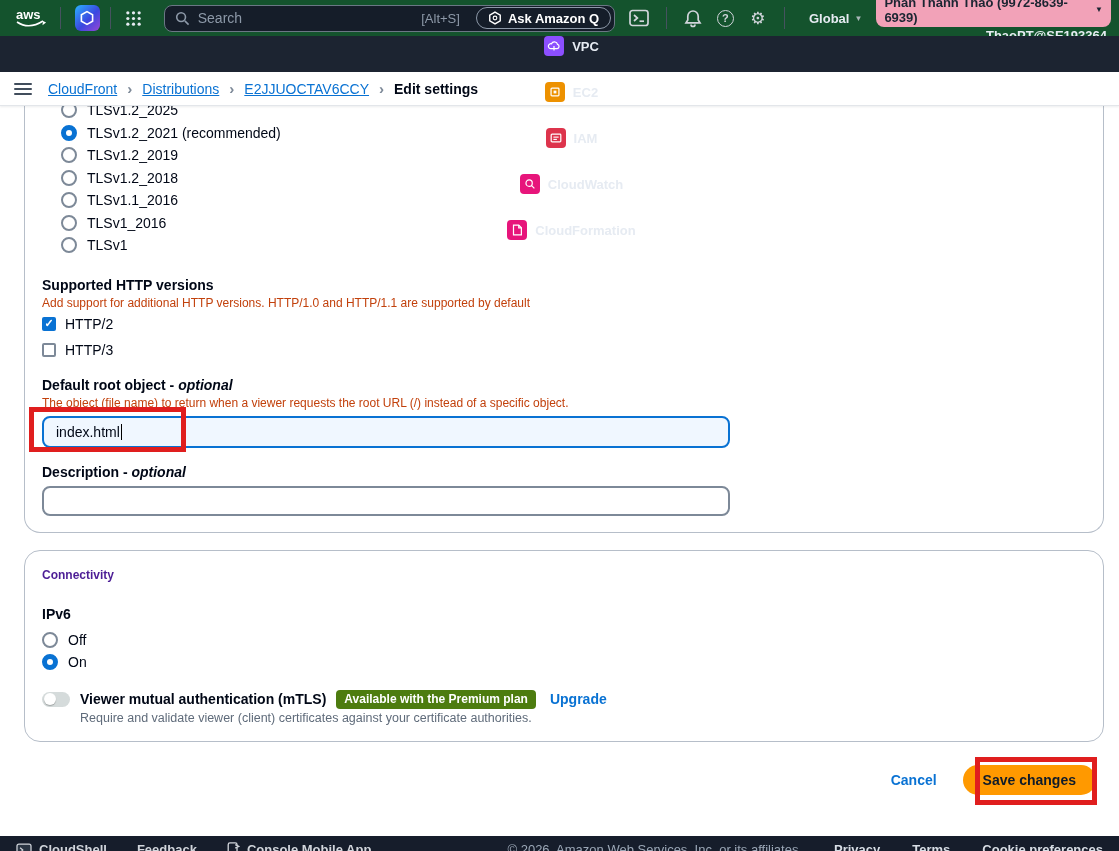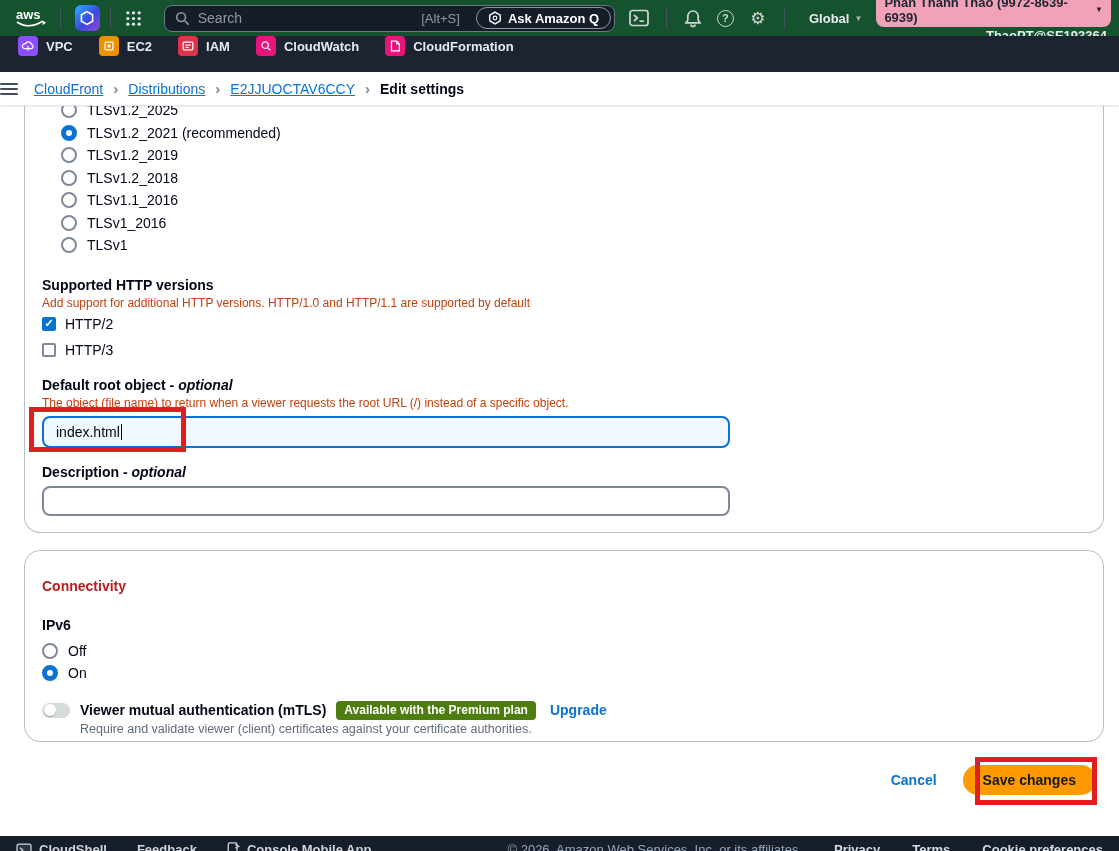--- a/index.html
+++ b/index.html
@@ -29,30 +29,30 @@
   .region { font-size:13px; font-weight:bold; color:#e6ebf2; display:flex; align-items:center; gap:5px; margin:0 14px; }
   .caret { font-size:8px; color:#aab7b8; }
   .account { margin-left:auto; margin-right:8px; display:flex; flex-direction:column; align-items:flex-end; gap:1px; }
   .acct-pill { background:#f2a2b8; color:#1b2532; font-size:13px; font-weight:bold; border-radius:0 0 8px 8px;
                padding:1px 8px 2px; display:flex; align-items:center; gap:5px; }
   .acct-pill .caret { color:#1b2532; }
   .acct-user { color:#e6ebf2; font-size:13px; font-weight:bold; padding-right:4px; }
 
   
   .favbar { position:absolute; top:36px; left:0; right:0; height:36px; background:#1c2431;
-            display:flex; align-items:flex-start; gap:26px; padding-left:18px; z-index:5; }
+            display:flex; align-items:center; gap:26px; padding-left:24px; z-index:5;flex-direction:column; }
   .fav { display:flex; align-items:center; gap:8px; color:#e6ebf2; font-size:13px; font-weight:bold; }
   .fav-i { width:20px; height:20px; border-radius:4px; display:flex; align-items:center; justify-content:center; }
   .c-vpc{background:#8c4fff}.c-ec2{background:#ed9100}.c-iam{background:#dd344c}
   .c-cw{background:#e7157b}.c-cf{background:#e7157b}
 
   
   .crumbbar { position:absolute; top:72px; left:0; right:0; height:34px; background:#fff;
               border-bottom:1px solid #e3e6ea; box-shadow:0 1px 2px rgba(0,20,40,.08);
-              display:flex; align-items:center; padding-left:0; z-index:4; }
+              display:flex; align-items:center; padding-left:14px; z-index:4; }
   .burger { display:flex; flex-direction:column; gap:3px; width:18px; margin-right:16px; cursor:pointer; }
   .burger span { height:2px; background:#414d5c; border-radius:1px; }
   .crumbs { display:flex; align-items:center; gap:10px; font-size:14px; }
   .crumb-link { color:#0972d3; text-decoration:underline; }
   .crumb-sep::after { content:"\203A"; color:#7d8998; font-size:15px; font-weight:bold; }
   .crumb-cur { color:#000716; font-weight:bold; }
 
   
   .card { position:absolute; left:24px; width:1080px; background:#fff;
           border:1px solid #b6bec9; padding:0 17px; overflow:hidden; }
@@ -71,21 +71,21 @@
   .cb.checked { border:none; background:#0972d3; color:#fff; display:flex; align-items:center;
                 justify-content:center; font-size:11px; }
   .cb.checked::after { content:"\2713"; font-weight:bold; }
   .root-label { margin-top:14px; }
   .text-input { width:688px; height:32px; margin-top:5px; border:2px solid #0972d3; border-radius:8px;
                 background:#f0f7ff; display:flex; align-items:center; padding:0 12px; font-size:14px; color:#000716; }
   .text-input.empty { height:30px; border:2px solid #7d8998; background:#fff; }
   .desc-label { margin-top:16px; }
   .cursor { display:inline-block; width:1px; height:16px; background:#000; margin-left:1px; }
 
-  .card-title { margin-top:24px; font-size:14px; font-weight:bold; color:#b91c1c; line-height:22px; }
+  .card-title { margin-top:13px; font-size:12px; font-weight:bold; color:#4c1d95; line-height:22px; }
   .radio-row2 { height:22px; display:flex; align-items:center; gap:10px; font-size:14px; color:#000716; }
   .mtls-row { margin-top:16px; height:20px; display:flex; align-items:center; gap:10px; }
   .toggle { width:28px; height:15px; border-radius:8px; background:#d5dbdb; position:relative; flex:0 0 auto; }
   .toggle .knob { position:absolute; left:2px; top:1.5px; width:12px; height:12px; border-radius:50%; background:#fff;
                   box-shadow:0 1px 1px rgba(0,0,0,.25); }
   .mtls-label { font-size:14px; font-weight:bold; color:#000716; }
   .badge { background:#4d7c0f; color:#fff; font-size:12px; font-weight:bold; border-radius:4px;
            padding:3px 8px; line-height:13px; }
   .upgrade { color:#0972d3; font-size:14px; font-weight:bold; margin-left:4px; }
   .mtls-desc { margin:2px 0 0 38px; font-size:12.5px; color:#5f6b7a; line-height:15px; }

